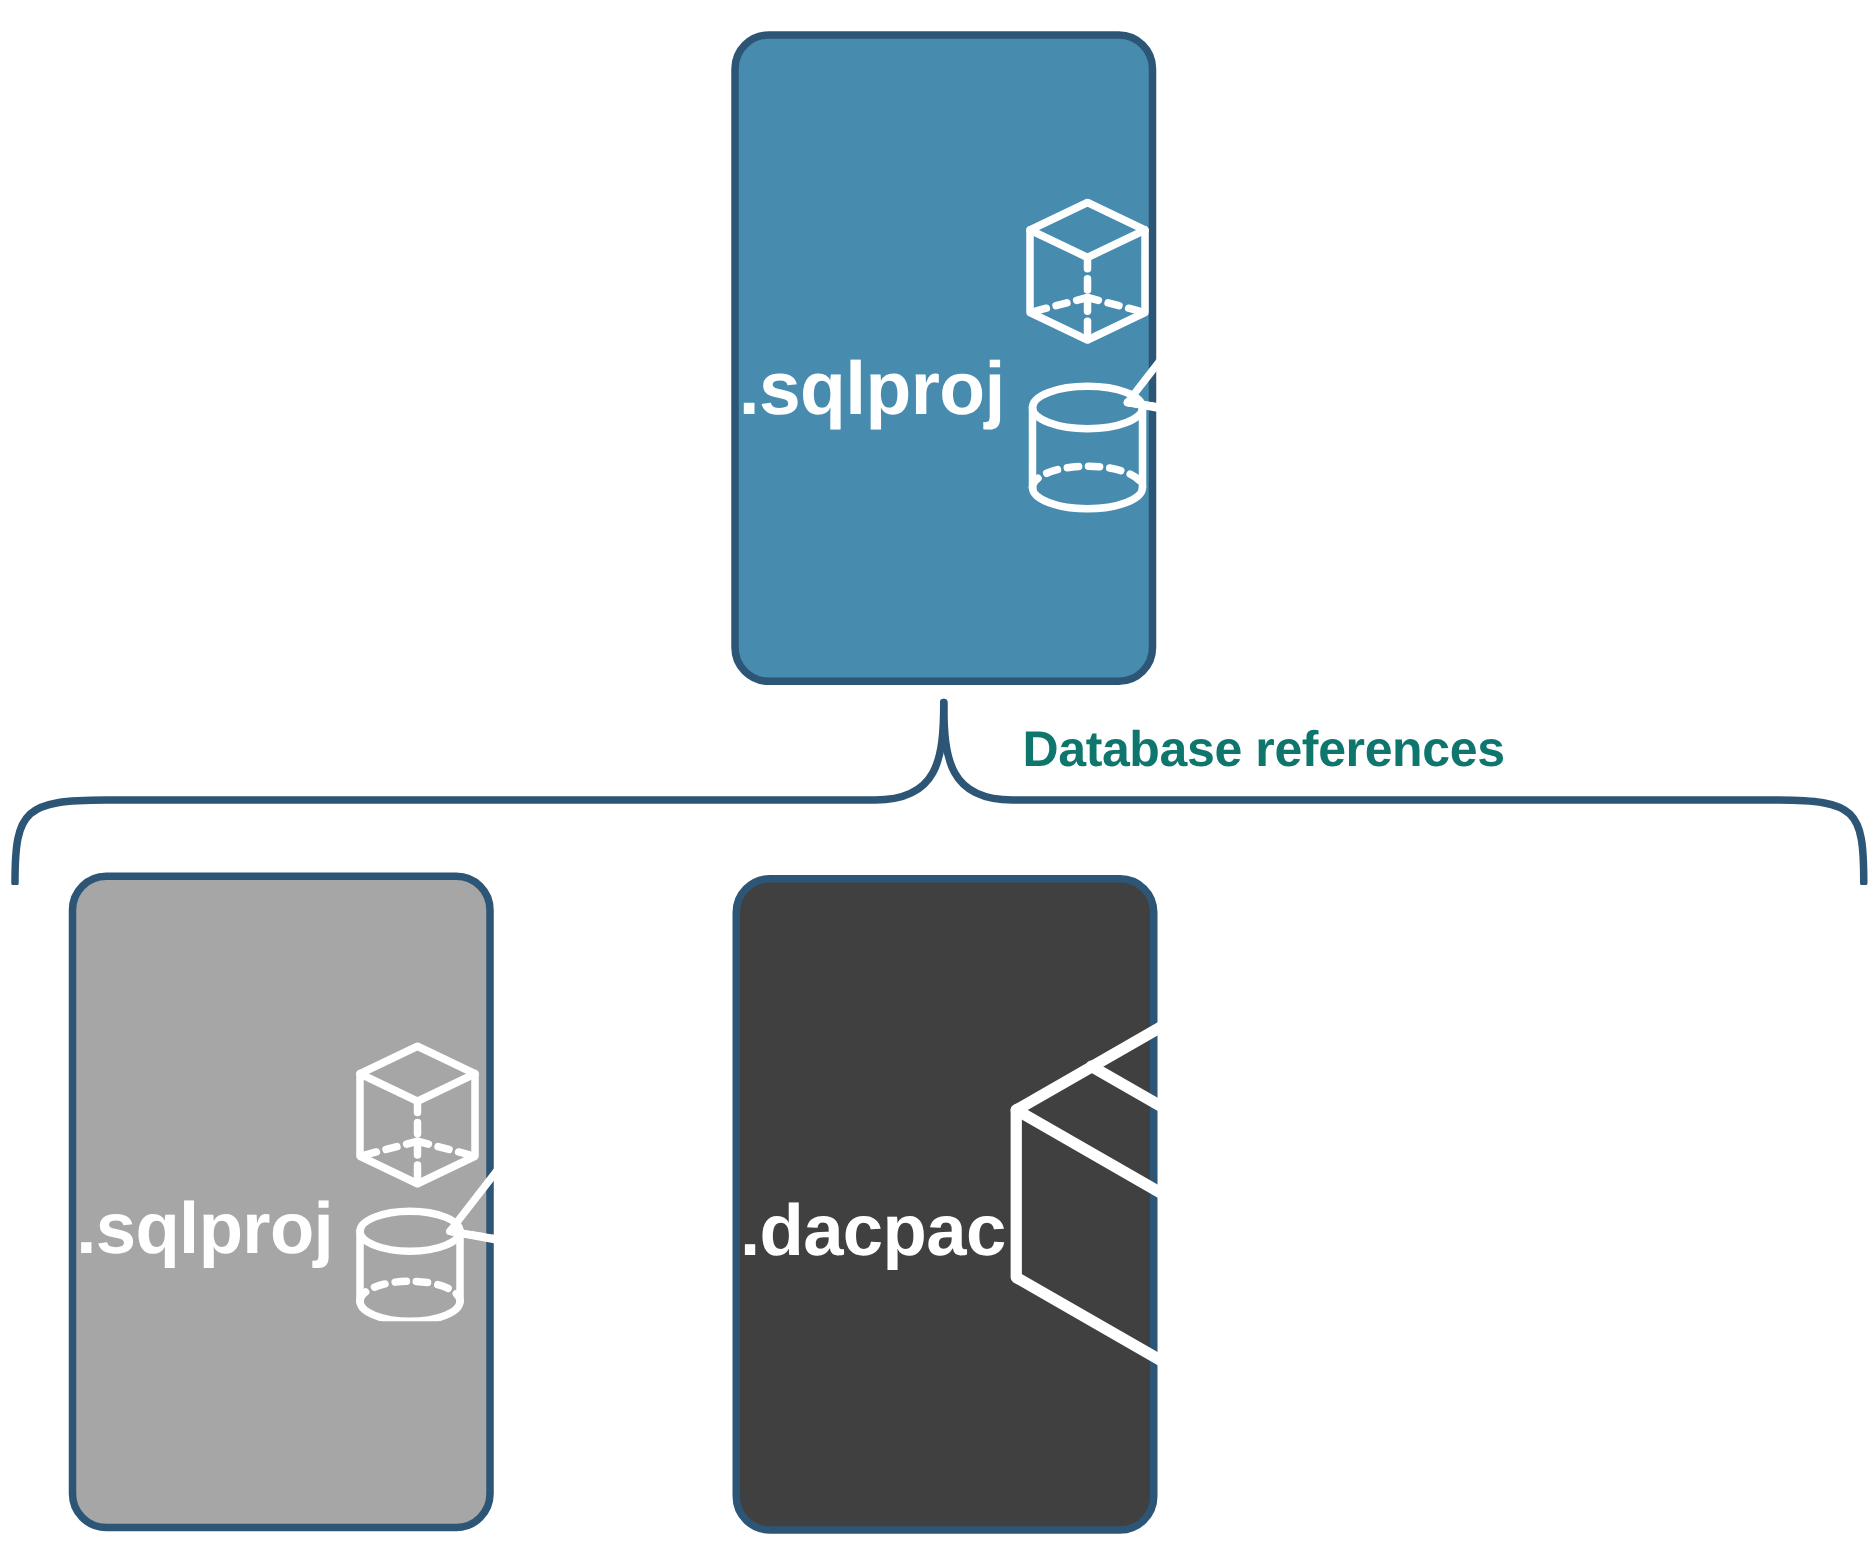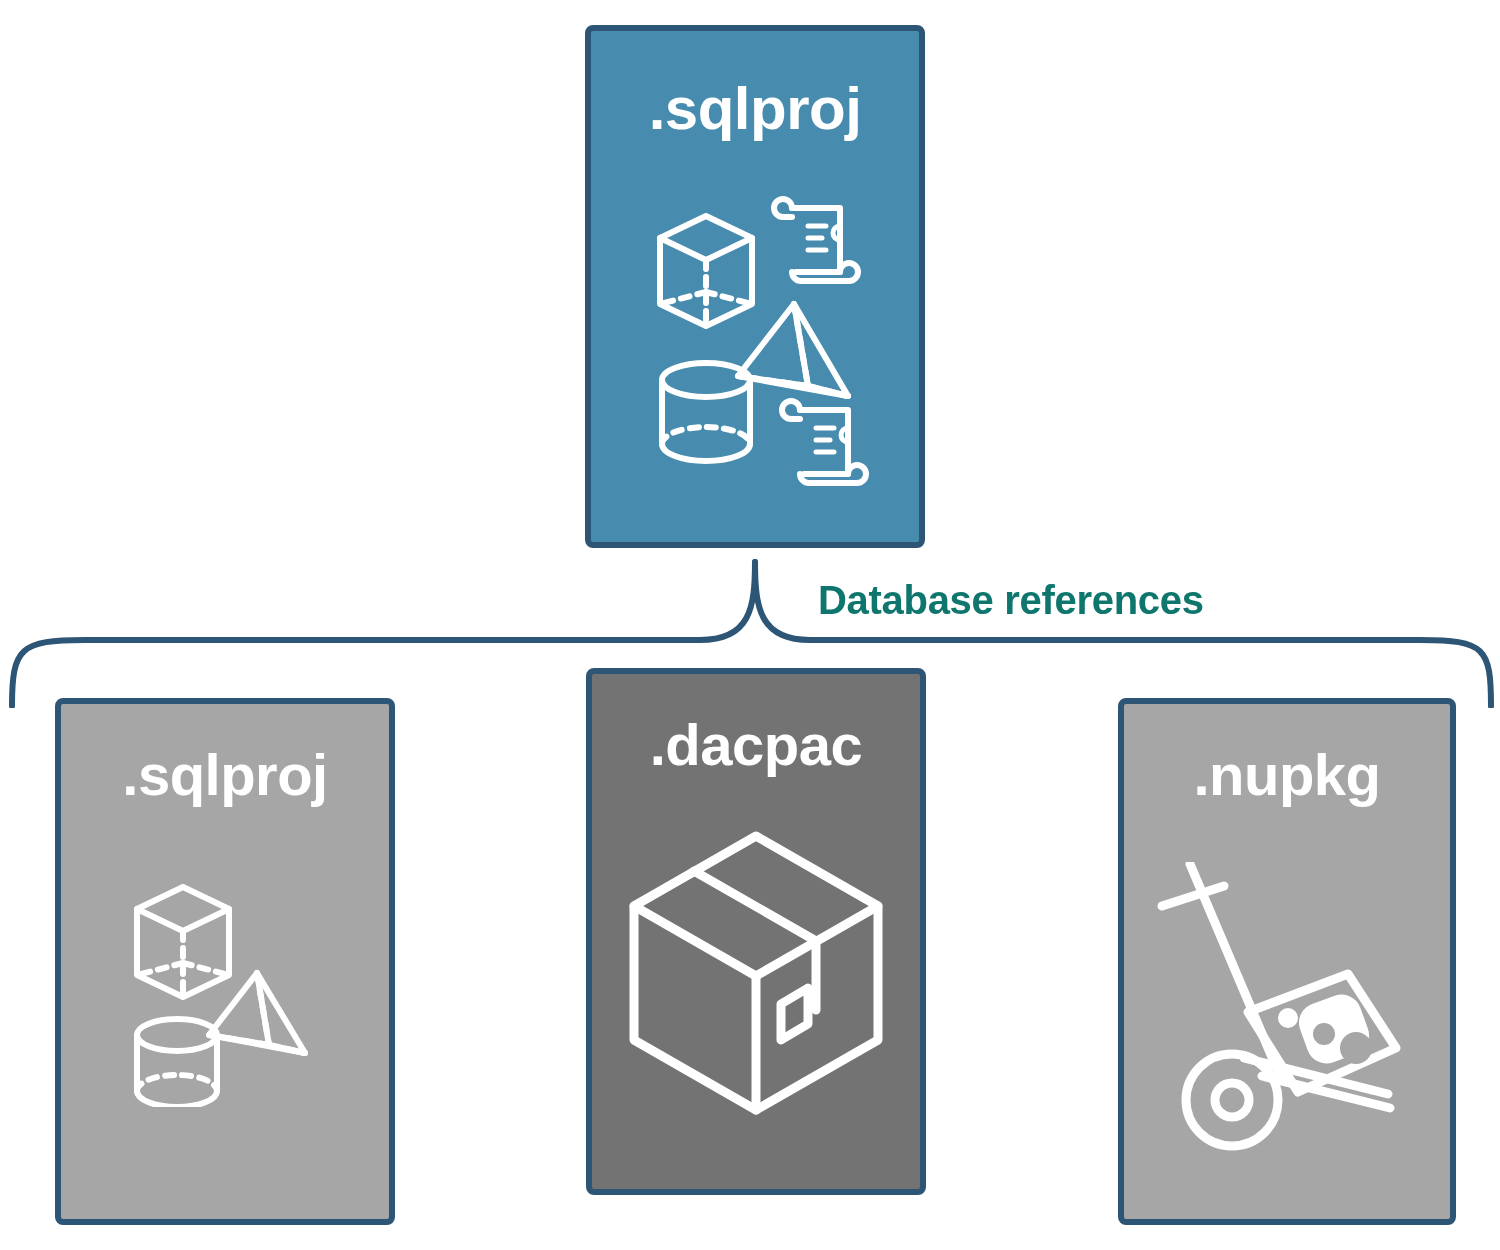--- a/index.html
+++ b/index.html
@@ -17,23 +17,23 @@
   #stage {
     position: absolute;
     left: 0; top: 0;
     width: 1500px;
     height: 1250px;
   }
   .card {
     position: absolute;
     box-sizing: border-box;
     border: 6px solid #2d5576;
-    border-radius: 8px;
+    border-radius: 30px;
     display: flex;
-    flex-direction: column;
+    flex-direction: row;
     align-items: center;
   }
   .card-title {
     color: #ffffff;
     font-weight: bold;
     letter-spacing: -0.5px;
     line-height: 1;
     white-space: nowrap;
     user-select: none;
   }
@@ -50,24 +50,24 @@
   }
   #card-sqlproj {
     left: 55px;
     top: 698px;
     width: 340px;
     height: 527px;
     background: #a6a6a6;
   }
   #card-dacpac {
     left: 586px;
-    top: 668px;
+    top: 700px;
     width: 340px;
     height: 527px;
-    background: #737373;
+    background: #404040;
   }
   #card-nupkg {
     left: 1118px;
     top: 698px;
     width: 338px;
     height: 527px;
     background: #a6a6a6;
   }
   #card-sqlproj .card-title,
   #card-dacpac .card-title,
@@ -207,45 +207,14 @@
       <svg width="260" height="290" viewBox="0 0 260 290" fill="none" stroke="#ffffff" stroke-width="9" stroke-linecap="round" stroke-linejoin="round" style="margin-top:-18px">
         <path d="M130 8 L252 78 L252 212 L130 282 L8 212 L8 78 Z"></path>
         <path d="M8 78 L130 148 L252 78"></path>
         <path d="M130 148 L130 282"></path>
         <path d="M68 43 L190 113 L190 182"></path>
         <path d="M155 176 L182 160 L182 196 L155 212 Z"></path>
       </svg>
     </div>
   </div>
 
-  <div class="card" id="card-nupkg">
-    <div class="card-title">.nupkg</div>
-    <div class="icon-wrap">
-      <svg width="270" height="290" viewBox="0 0 270 290" fill="none" stroke="#ffffff" stroke-width="9" stroke-linecap="round" stroke-linejoin="round" style="margin-top:-10px">
-
-        <path d="M10 44 L72 24"></path>
-
-        <path d="M38 2 L128 214"></path>
-
-        <path d="M92 196 L236 232"></path>
-
-        <path d="M110 214 L238 246"></path>
-
-        <circle cx="80" cy="238" r="46"></circle>
-        <circle cx="80" cy="238" r="17"></circle>
-
-        <path d="M96 150 L196 112 L244 186 L146 230 Z"></path>
-
-        <g fill="#ffffff" stroke="none">
-          <rect x="150" y="136" width="64" height="62" rx="20" transform="rotate(-20 182 167)"></rect>
-        </g>
-        <g fill="#a6a6a6" stroke="none">
-          <circle cx="172" cy="172" r="11"></circle>
-          <circle cx="204" cy="186" r="16"></circle>
-        </g>
-        <g fill="#ffffff" stroke="none">
-          <circle cx="136" cy="156" r="10"></circle>
-        </g>
-      </svg>
-    </div>
-  </div>
 
 </div>
 
 </body></html>

